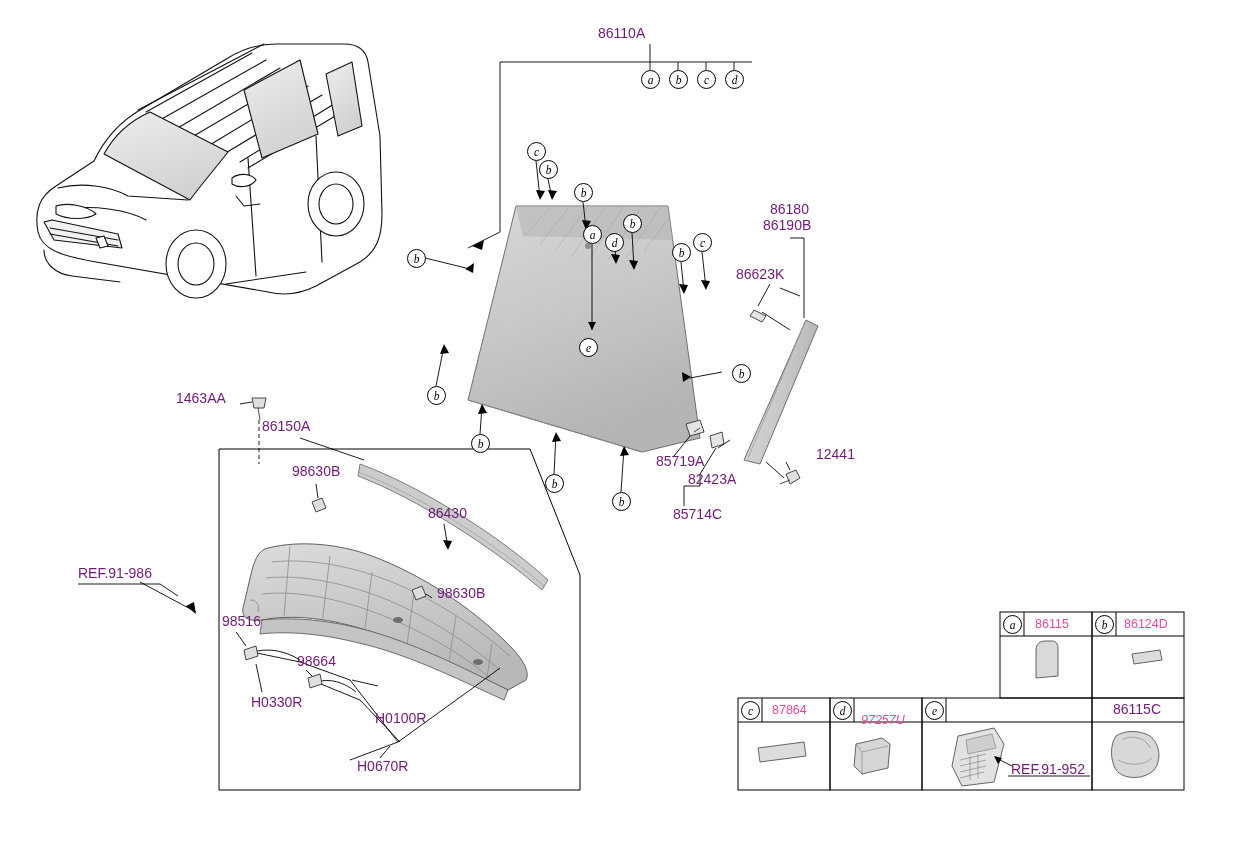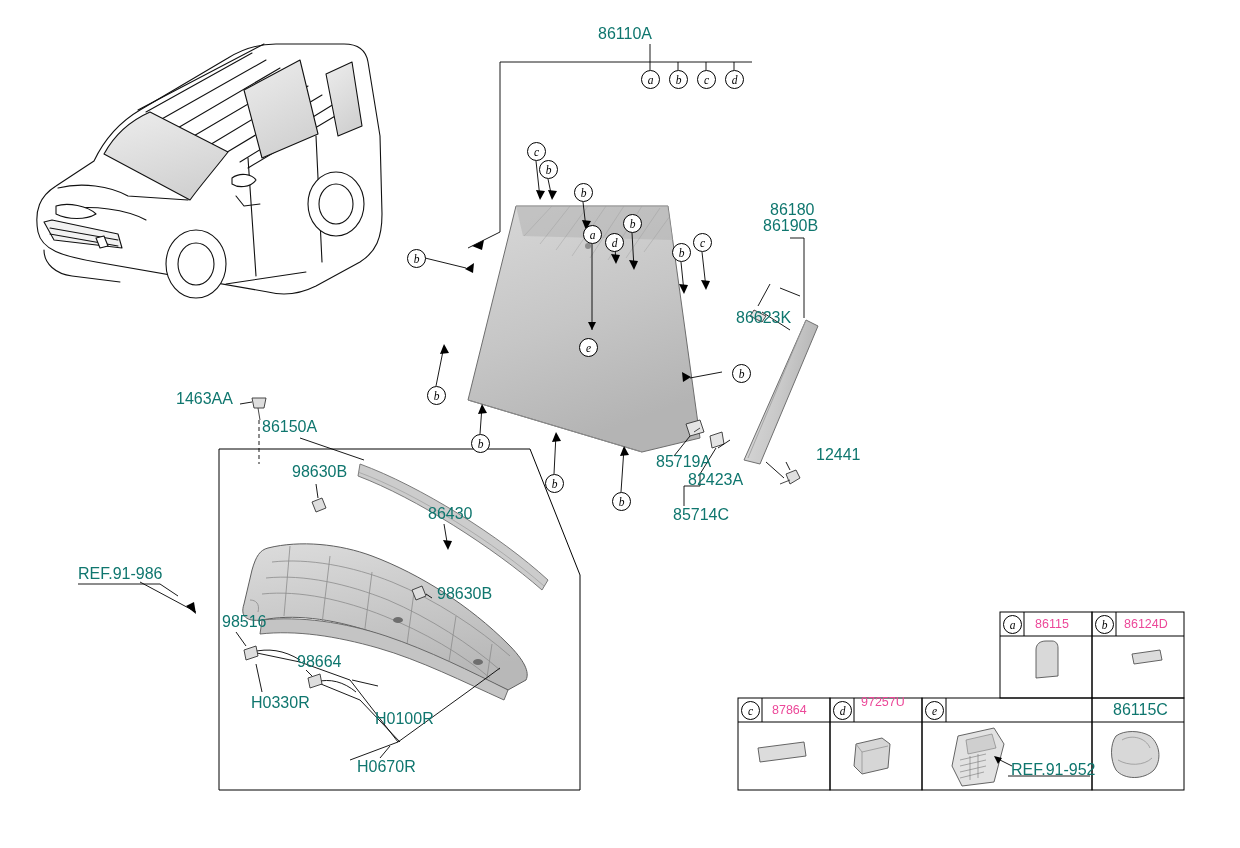--- a/index.html
+++ b/index.html
@@ -21,22 +21,22 @@
     height: 848px;
   }
   .svg-layer {
     position: absolute;
     left: 0; top: 0;
     width: 1240px;
     height: 848px;
   }
   .lbl {
     position: absolute;
-    color: #0f766e;
-    font-size: 16px;
+    color: #701a75;
+    font-size: 14px;
     font-family: "Liberation Sans", sans-serif;
     white-space: nowrap;
     letter-spacing: 0px;
   }
   .bubble {
     position: absolute;
     width: 19px;
     height: 19px;
     border: 1px solid #000;
     border-radius: 50%;
@@ -359,21 +359,21 @@
 
     <path d="M1116 736 C1124 730 1140 730 1150 736 C1160 744 1162 760 1154 770
              C1144 780 1124 780 1116 770 C1110 760 1110 744 1116 736 Z" fill="#d8d8d8" stroke="#555" stroke-width="0.9"></path>
     <path d="M1122 740 C1132 734 1146 738 1150 748" stroke="#8d8d8d" stroke-width="0.7" fill="none"></path>
     <path d="M1118 760 C1128 766 1144 766 1152 758" stroke="#8d8d8d" stroke-width="0.7" fill="none"></path>
   </svg>
 
   <div class="lbl" style="left:598px; top:25px;">86110A</div>
   <div class="lbl" style="left:770px; top:201px;">86180</div>
   <div class="lbl" style="left:763px; top:217px;">86190B</div>
-  <div class="lbl" style="left:736px; top:266px;margin-top:43px;">86623K</div>
+  <div class="lbl" style="left:736px; top:266px;">86623K</div>
   <div class="lbl" style="left:816px; top:438px;margin-top:8px;">12441</div>
   <div class="lbl" style="left:656px; top:453px;">85719A</div>
   <div class="lbl" style="left:688px; top:471px;">82423A</div>
   <div class="lbl" style="left:673px; top:506px;">85714C</div>
   <div class="lbl" style="left:176px; top:390px;">1463AA</div>
   <div class="lbl" style="left:262px; top:418px;">86150A</div>
   <div class="lbl" style="left:292px; top:463px;">98630B</div>
   <div class="lbl" style="left:428px; top:505px;">86430</div>
   <div class="lbl" style="left:437px; top:585px;">98630B</div>
   <div class="lbl" style="left:78px;  top:565px;">REF.91-986</div>
@@ -409,17 +409,17 @@
   <div class="bubble" style="left:1003px; top:615px;">a</div>
   <div class="tbl-code" style="left:1035px; top:617px;">86115</div>
 
   <div class="bubble" style="left:1095px; top:615px;">b</div>
   <div class="tbl-code" style="left:1124px; top:617px;">86124D</div>
 
   <div class="bubble" style="left:741px; top:701px;">c</div>
   <div class="tbl-code" style="left:772px; top:703px;">87864</div>
 
   <div class="bubble" style="left:833px; top:701px;">d</div>
-  <div class="tbl-code" style="left:861px; top:695px;">97257U</div>
+  <div class="tbl-code" style="left:861px; top:713px;font-style:italic;">97257U</div>
 
   <div class="bubble" style="left:925px; top:701px;">e</div>
 
 </div>
 
 </body></html>

